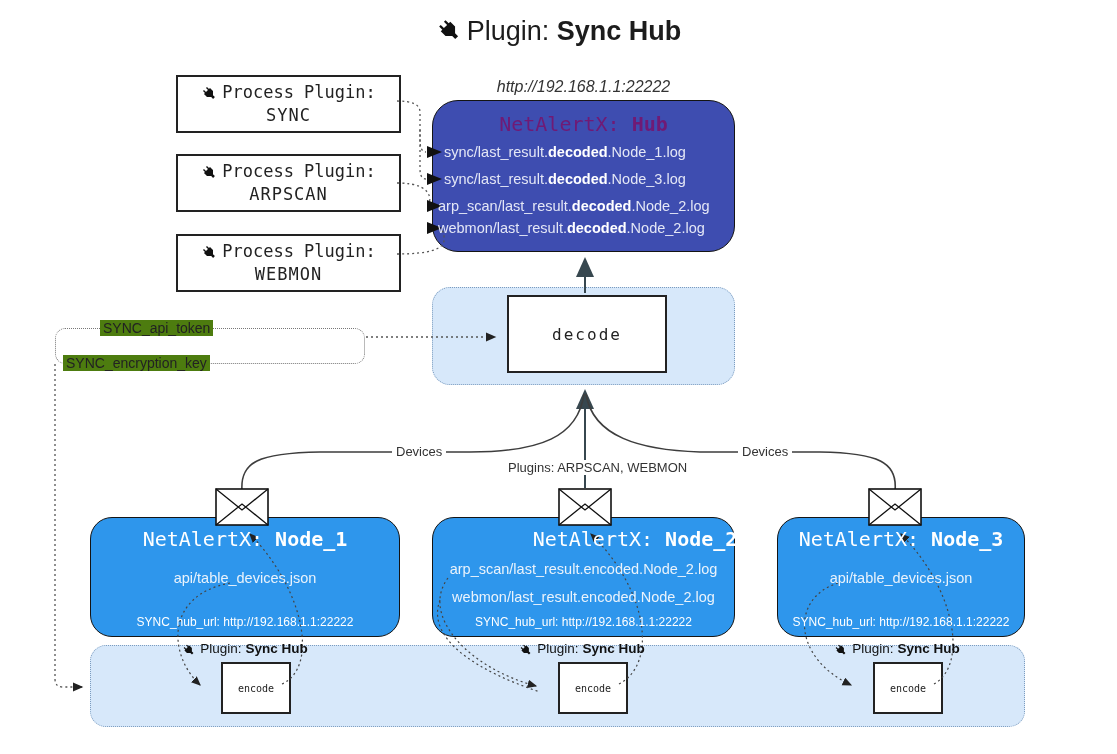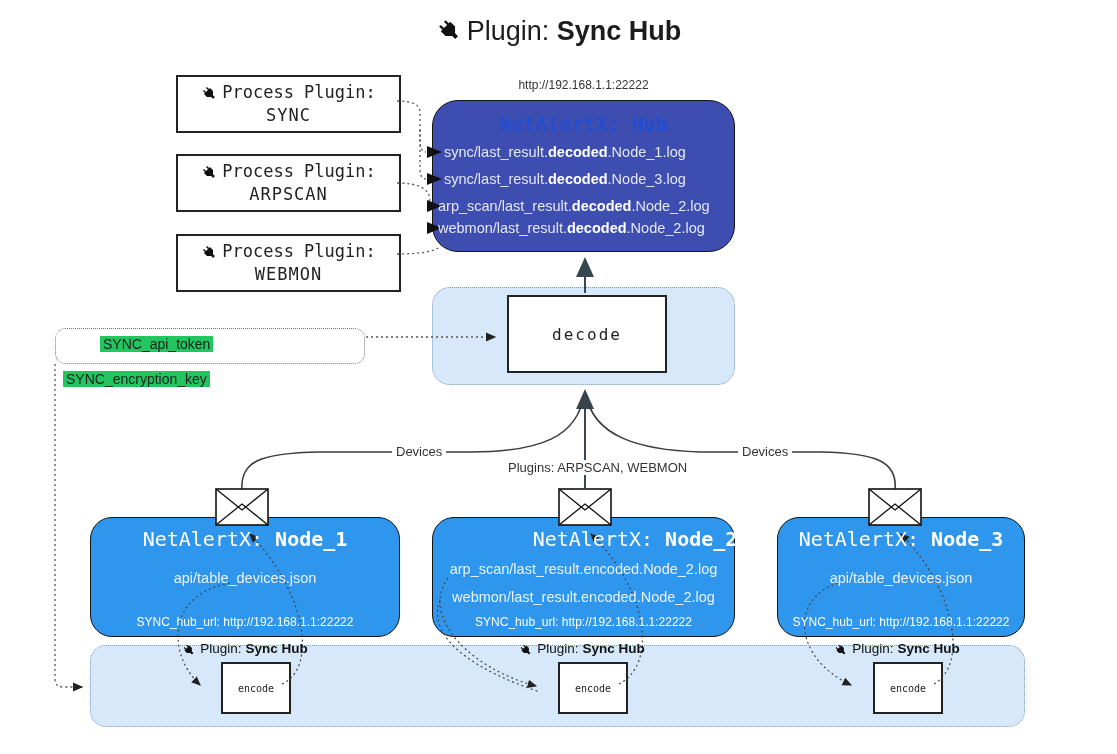--- a/index.html
+++ b/index.html
@@ -8,44 +8,44 @@
   .abs{position:absolute;}
   .mono{font-family:"DejaVu Sans Mono","Liberation Mono",monospace;}
   .z1{z-index:1;} .z5{z-index:5;} .z10{z-index:10;}
 
   
   .page-title{left:0;right:0;top:16px;text-align:center;font-size:27px;color:#1c1c1c;}
   .page-title b{font-weight:700;}
   .plug-svg{vertical-align:-4px;margin-right:4px;}
 
   
-  .hub-url{left:432px;top:78px;width:303px;text-align:center;font-size:12px;color:#333;}
+  .hub-url{left:432px;top:78px;width:303px;text-align:center;font-size:16px;color:#333;font-style:italic;}
   .hub-box{left:432px;top:100px;width:303px;height:152px;background:#3E4DB0;
            border:1.6px solid #141414;border-radius:26px;box-sizing:border-box;}
-  .hub-title{left:432px;top:112px;width:303px;text-align:center;font-size:20px;color:#1d4ed8;}
+  .hub-title{left:432px;top:112px;width:303px;text-align:center;font-size:20px;color:#701a75;}
   .hub-item{left:444px;width:288px;font-size:14.5px;color:#E4E7F6;white-space:nowrap;}
   .hub-item b{color:#fff;}
 
   
   .proc{left:176px;width:225px;height:58px;background:#fff;border:2px solid #222;
         box-sizing:border-box;text-align:center;}
   .proc .l1{font-size:17px;margin-top:5px;}
   .proc .l2{font-size:17px;margin-top:3px;letter-spacing:1px;}
 
   
   .blue-zone{background:#D7E8FA;border:1.6px dotted #7C9CBF;box-sizing:border-box;}
   .decode-zone{left:432px;top:287px;width:303px;height:98px;border-radius:18px;}
   .white-op{background:#fff;border:2px solid #222;box-sizing:border-box;
             display:flex;align-items:center;justify-content:center;}
   .decode-box{left:507px;top:295px;width:160px;height:78px;font-size:16px;letter-spacing:2px;}
 
   
   .token-box{left:55px;top:328px;width:310px;height:36px;border:1.2px dotted #777;
              border-radius:10px;box-sizing:border-box;}
-  .cfg-label{font-size:14px;color:#222;background:#22c55e;padding:0 3px;white-space:nowrap;margin-top:16px;}
+  .cfg-label{font-size:14px;color:#222;background:#4d7c0f;padding:0 3px;white-space:nowrap;}
 
   
   .edge-label{font-size:13px;color:#333;background:#fff;padding:0 4px;white-space:nowrap;}
 
   
   .node{top:517px;height:120px;background:#2E96EC;border:1.6px solid #141414;
         border-radius:22px;box-sizing:border-box;}
   .node-title{top:527px;text-align:center;font-size:20px;color:#fff;white-space:nowrap;}
   .node-item{text-align:center;font-size:14.5px;color:#EAF3FC;white-space:nowrap;}
   .node-url{top:615px;text-align:center;font-size:12px;color:#fff;white-space:nowrap;}

